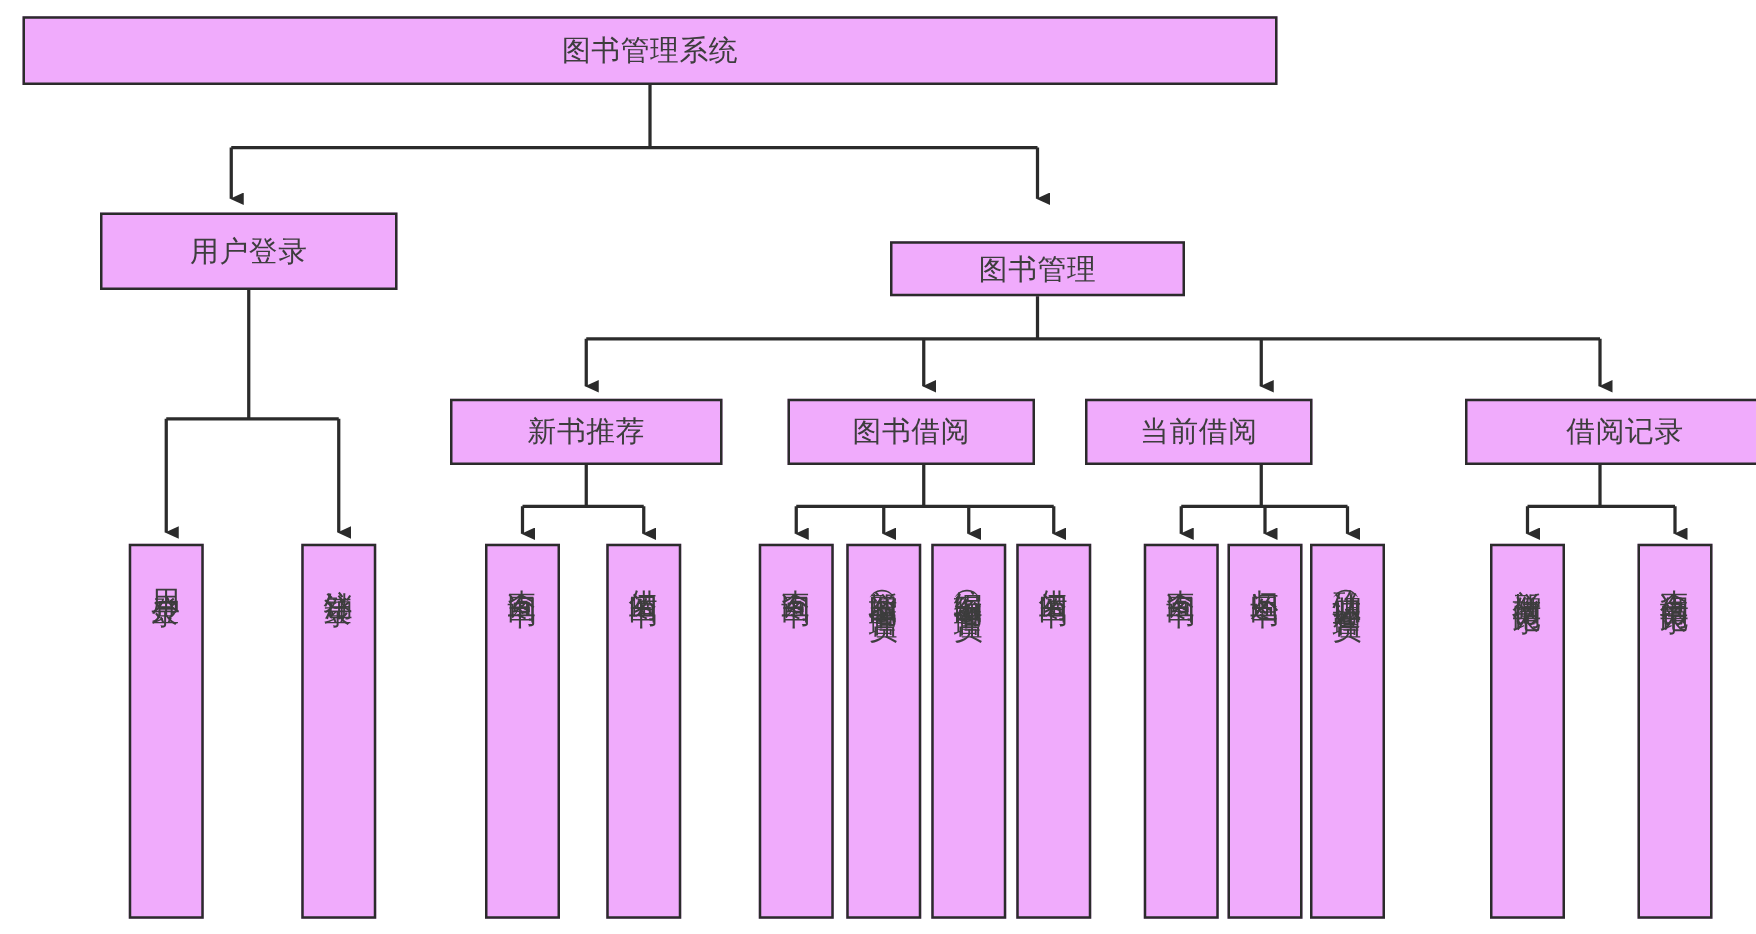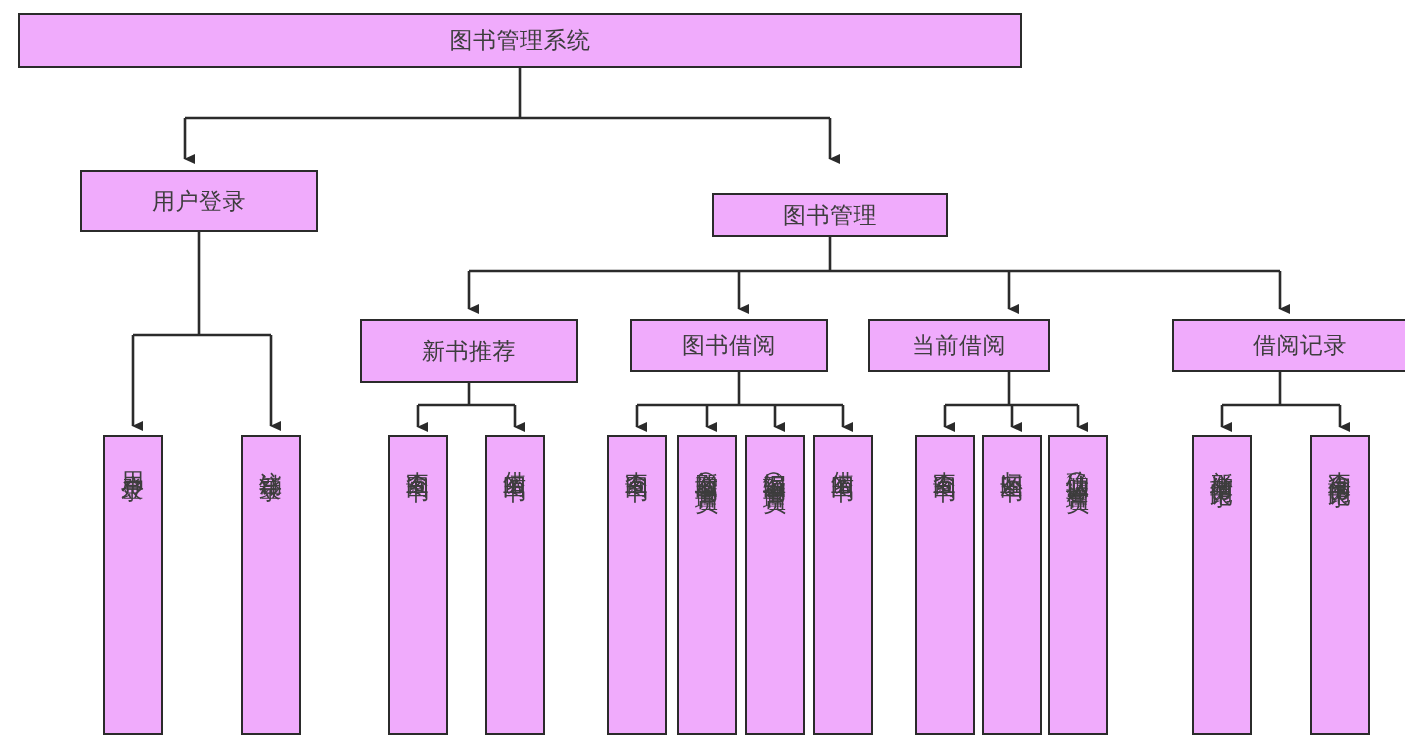--- a/index.html
+++ b/index.html
@@ -113,21 +113,21 @@
   </div>
 
   <div class="node h-node" style="left:80px;top:170px;width:238px;height:62px;">
     <span class="lbl">用户登录</span>
   </div>
 
   <div class="node h-node" style="left:712px;top:170px;width:236px;height:44px;margin-top:23px;">
     <span class="lbl">图书管理</span>
   </div>
 
-  <div class="node h-node" style="left:360px;top:319px;width:218px;height:64px;">
+  <div class="node h-node" style="left:360px;top:319px;width:218px;height:53px;">
     <span class="lbl">新书推荐</span>
   </div>
 
   <div class="node h-node" style="left:630px;top:319px;width:198px;height:53px;">
     <span class="lbl">图书借阅</span>
   </div>
 
   <div class="node h-node" style="left:868px;top:319px;width:182px;height:53px;">
     <span class="lbl">当前借阅</span>
   </div>

